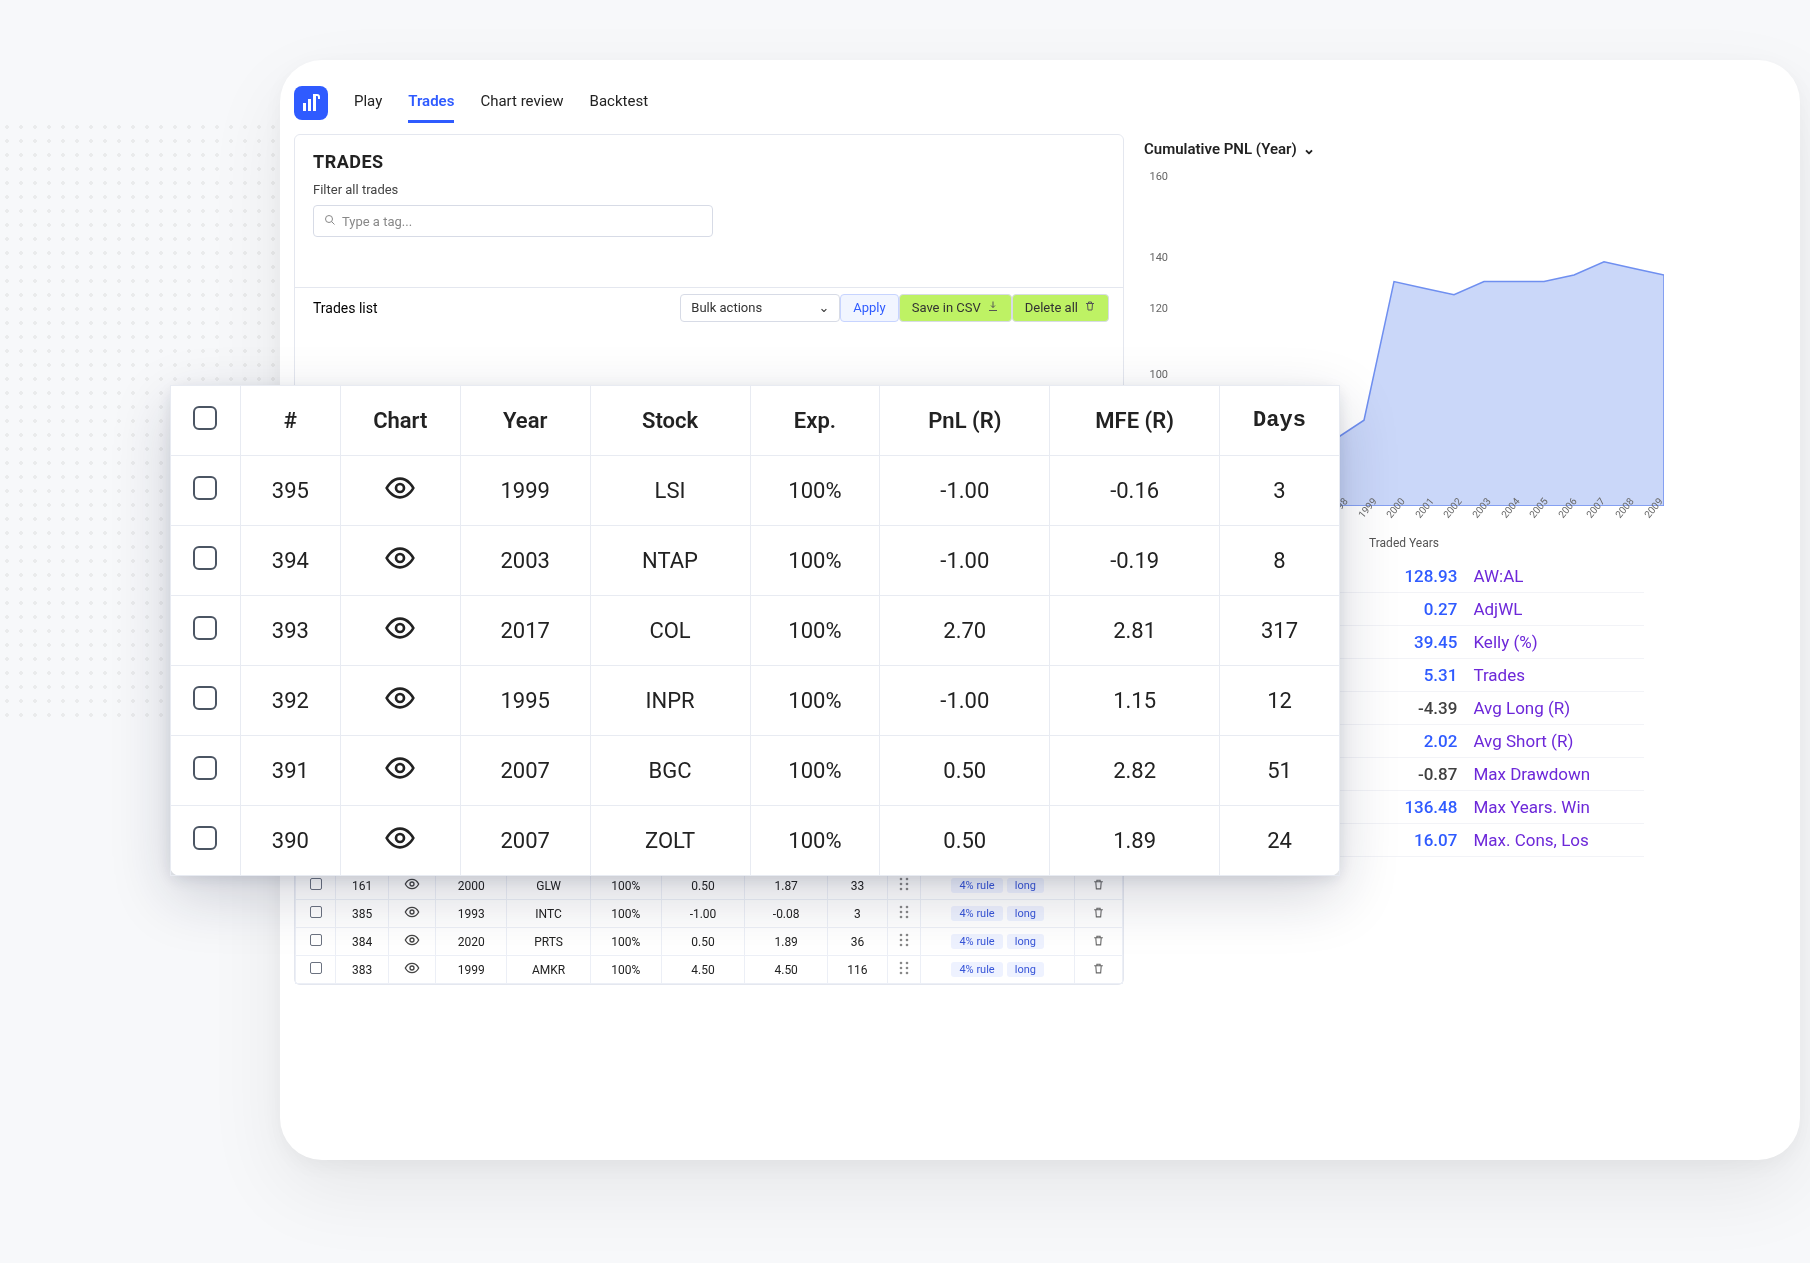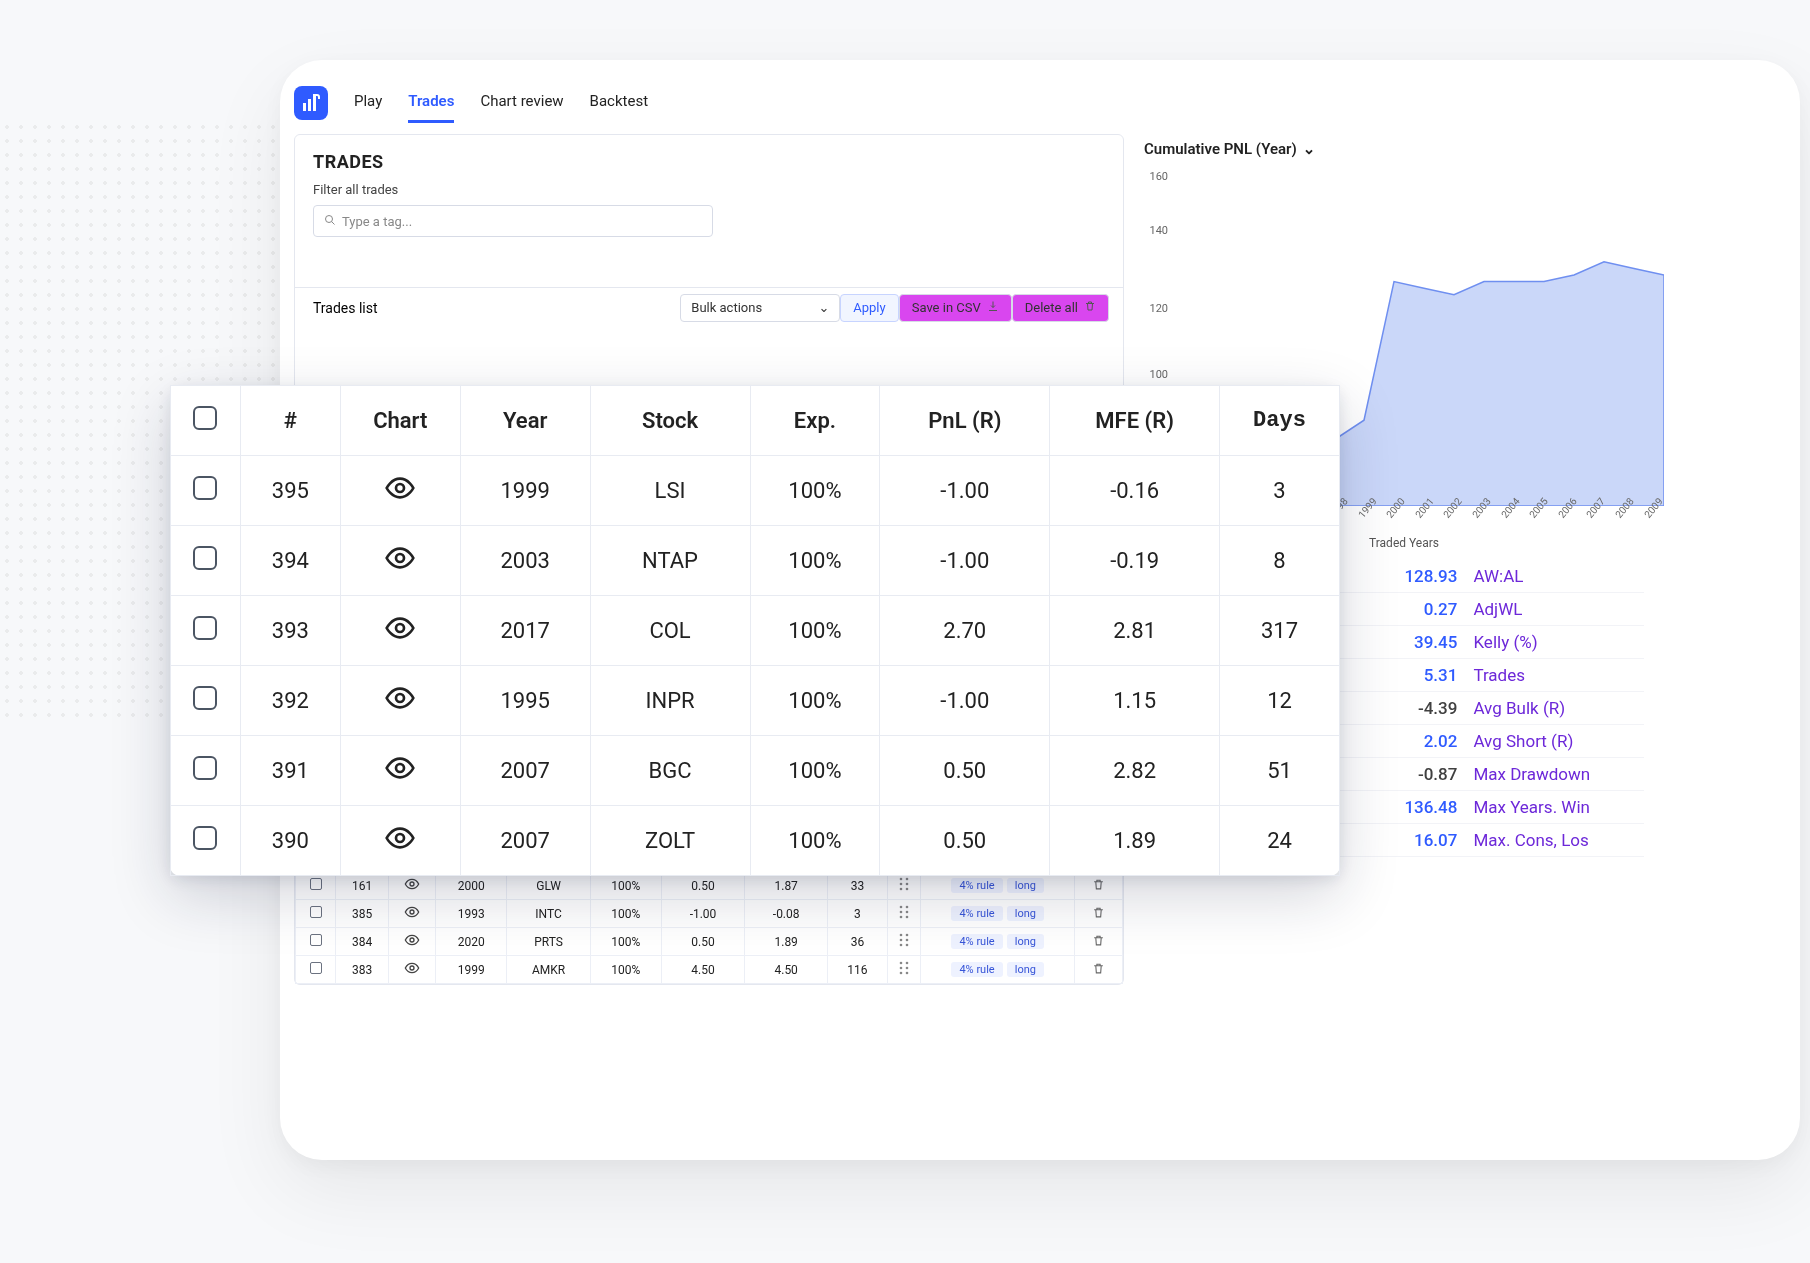--- a/index.html
+++ b/index.html
@@ -86,21 +86,21 @@
   .bulk {
     border:1px solid #d7dbe6; border-radius:4px;
     height:28px; width:160px;
     display:flex; align-items:center; padding:0 10px;
     font-size:13px; color:#333; justify-content:space-between;
   }
   .btn {
     border:1px solid #d7dbe6; border-radius:4px;
     height:28px; padding:0 12px;
     display:flex; align-items:center; gap:6px;
-    font-size:13px; background:#d946ef; cursor:pointer;
+    font-size:13px; background:#bef264; cursor:pointer;
     color:#333;
   }
   .btn.apply { color:#2f5bff; border-color:#c7d4ff; background:#f1f5ff;}
   
   .small-table { width:100%; border-collapse:collapse; font-size:12px; color:#222;}
   .small-table th, .small-table td {
     border:1px solid #eceff6; padding:4px 6px; text-align:center;
     height:28px;
   }
   .small-cb { width:12px; height:12px; border:1.4px solid #6b7280; border-radius:2px; display:inline-block;}
@@ -417,21 +417,21 @@
 
     <div class="panel-right">
       <div class="chart-title">
         <span>Cumulative PNL (Year)</span>
         <span>⌄</span>
       </div>
 
       <div class="chart-box">
         <div id="yticks">
             <div class="ytick" style="top: -6px;">160</div>
-            <div class="ytick" style="top: 48px;">140</div>
+            <div class="ytick" style="top: 75px;">140</div>
             <div class="ytick" style="top: 126px;">120</div>
             <div class="ytick" style="top: 192px;">100</div>
           </div>
         <div class="area">
           <svg viewBox="0 0 480 330" preserveAspectRatio="none" width="100%" height="100%">
             <path id="area-path" fill="#b8c9f7" fill-opacity="0.75" stroke="#6f8ff0" stroke-width="1.5" d="M 0 330 L 0.0 257.4 L 30.0 270.6 L 60.0 277.2 L 90.0 264.0 L 120.0 283.8 L 150.0 264.0 L 180.0 244.2 L 210.0 105.6 L 240.0 112.2 L 270.0 118.8 L 300.0 105.6 L 330.0 105.6 L 360.0 105.6 L 390.0 99.0 L 420.0 85.8 L 450.0 92.4 L 480.0 99.0 L 480 330 Z"></path>
           </svg>
         </div>
         <div class="xaxis" id="xticks">
             <span>1993</span>
@@ -473,21 +473,21 @@
               <td>Kelly (%)</td>
             </tr>
             <tr>
               <td>Max Win (R)</td>
               <td class="val">5.31</td>
               <td>Trades</td>
             </tr>
             <tr>
               <td>Max Loss (R)</td>
               <td class="val neg">-4.39</td>
-              <td>Avg Bulk (R)</td>
+              <td>Avg Long (R)</td>
             </tr>
             <tr>
               <td>Avg Win (R)</td>
               <td class="val">2.02</td>
               <td>Avg Short (R)</td>
             </tr>
             <tr>
               <td>Avg Loss (R)</td>
               <td class="val neg">-0.87</td>
               <td>Max Drawdown</td>

